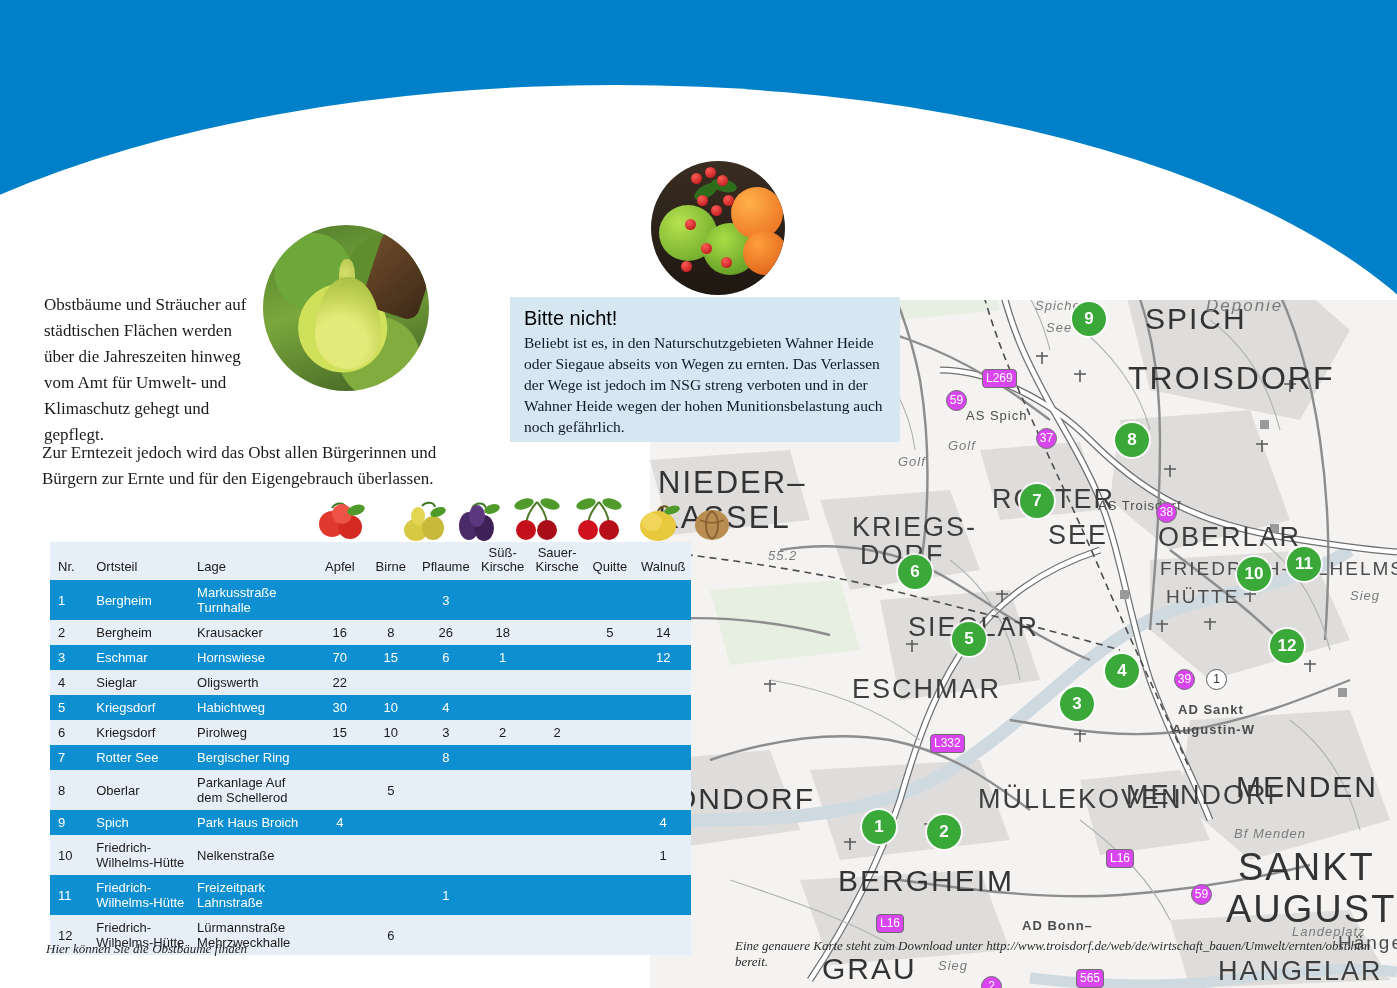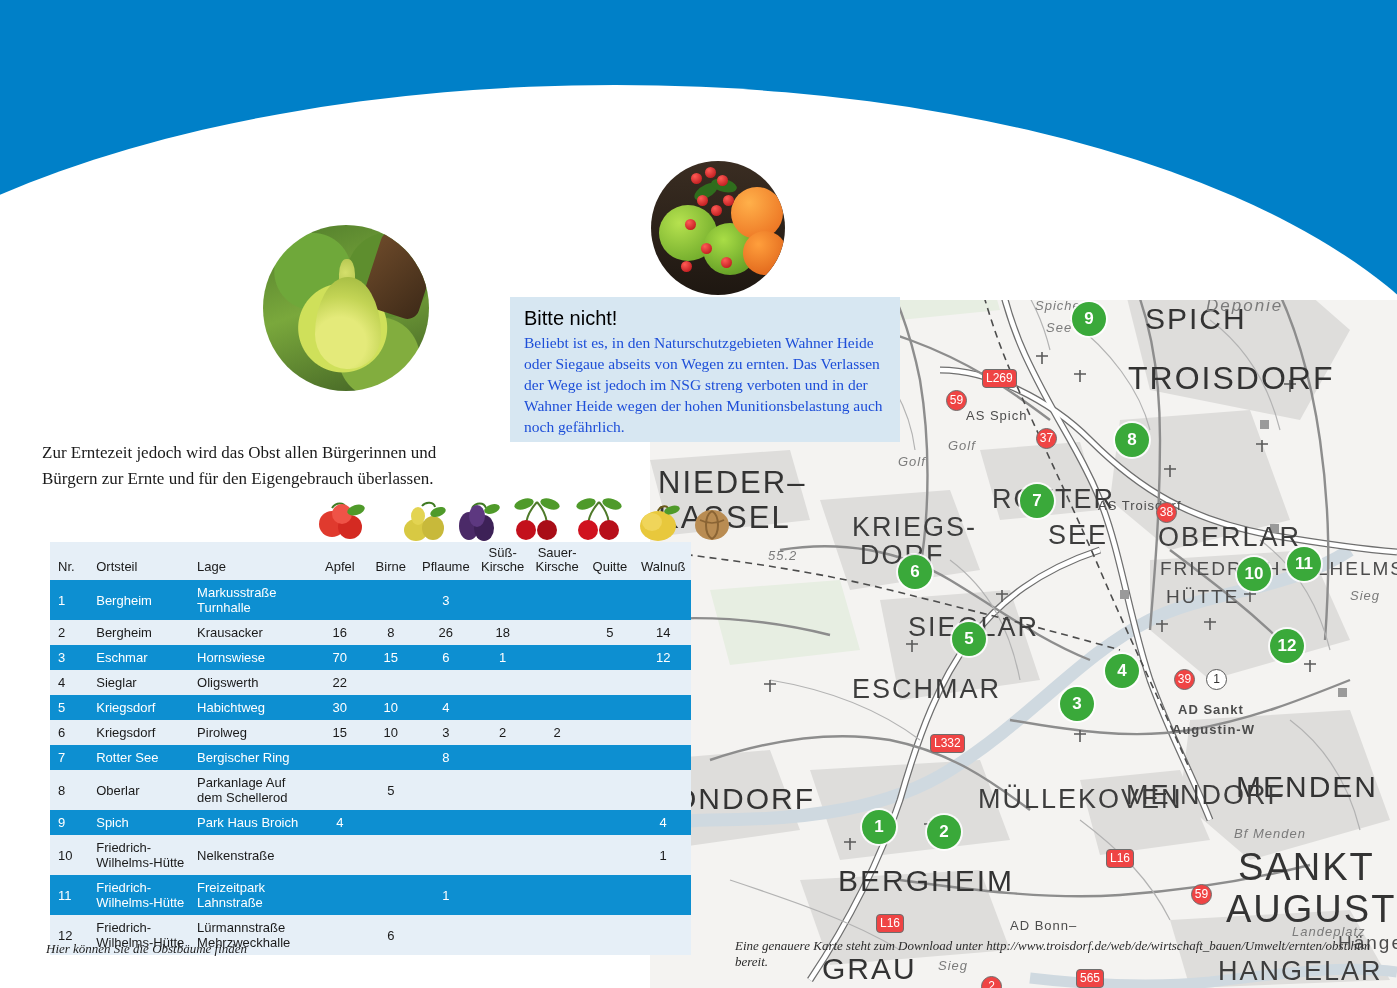--- a/index.html
+++ b/index.html
@@ -69,21 +69,21 @@
     font-family:"Liberation Sans", sans-serif;
     font-size:12px;
     color:#333;
     text-align:center;
     line-height:17px;
     height:19px;
     min-width:26px;
     padding:0 3px;
   }
   .shield.dark {
-    background:#ef4444; color:#fff; border-color:#6e6e6e;
+    background:#d946ef; color:#fff; border-color:#6e6e6e;
   }
   .shield.round {
     border-radius:50%;
     width:21px; height:21px; line-height:19px; min-width:0; padding:0;
   }
   .marker {
     position:absolute;
     width:34px; height:34px; border-radius:50%;
     background:#3aa93a;
     color:#fff;
@@ -172,21 +172,21 @@
     font-family:"Liberation Sans", sans-serif;
     font-size:20px;
     font-weight:normal;
     color:#000000;
   }
   .callout p {
     margin:0;
     font-family:"Liberation Serif", serif;
     font-size:15.5px;
     line-height:21px;
-    color:#1d4ed8;
+    color:#0f172a;
   }
   
   .table-wrap {
     position:absolute;
     left:50px; top:498px; width:641px;
   }
   .fruit-icons {
     position:relative; height:44px;
   }
   .ficon { position:absolute; bottom:0; }
@@ -376,21 +376,21 @@
       <div class="mplabel small" style="left:522px; top:602px; font-weight:bold;">Augustin-W</div>
       <div class="mplabel huge" style="left:586px; top:650px; font-size:30px;">MENDEN</div>
       <div class="mplabel big" style="left:328px; top:664px;">MÜLLEKOVEN</div>
       <div class="mplabel big" style="left:476px; top:660px;">MEINDORF</div>
       <div class="mplabel small italicy" style="left:584px; top:706px;">Bf Menden</div>
       <div class="mplabel huge" style="left:-4px; top:662px; font-size:30px;">MONDORF</div>
       <div class="mplabel huge" style="left:188px; top:744px; font-size:30px;">BERGHEIM</div>
       <div class="mplabel huge" style="left:588px; top:726px; font-size:38px;">SANKT</div>
       <div class="mplabel huge" style="left:576px; top:768px; font-size:38px;">AUGUSTIN</div>
       <div class="mplabel small italicy" style="left:642px; top:804px;">Landeplatz</div>
-      <div class="mplabel small" style="left:360px; top:798px; font-weight:normal;">AD Bonn–</div>
+      <div class="mplabel small" style="left:372px; top:798px; font-weight:bold;">AD Bonn–</div>
       <div class="mplabel mid" style="left:688px; top:812px;">Hängela</div>
       <div class="mplabel huge" style="left:172px; top:832px; font-size:30px;">GRAU</div>
       <div class="mplabel small italicy" style="left:288px; top:838px;">Sieg</div>
       <div class="mplabel big" style="left:568px; top:836px;">HANGELAR</div>
 
       <div class="shield dark round" style="left:305px; top:76px;">36</div>
       <div class="shield" style="left:305px; top:131px;">8</div>
       <div class="shield dark" style="left:332px; top:249px;">L269</div>
       <div class="shield dark round" style="left:296px; top:270px;">59</div>
       <div class="shield dark round" style="left:386px; top:308px;">37</div>
@@ -441,20 +441,21 @@
     <div class="berry" style="left:66px; top:14px;"></div>
     <div class="berry" style="left:46px; top:34px;"></div>
     <div class="berry" style="left:60px; top:44px;"></div>
     <div class="berry" style="left:72px; top:34px;"></div>
     <div class="berry" style="left:34px; top:58px;"></div>
     <div class="berry" style="left:50px; top:82px;"></div>
     <div class="berry" style="left:70px; top:96px;"></div>
     <div class="berry" style="left:30px; top:100px;"></div>
   </div>
 
+  <div class="body-text" id="intro1">Obstbäume und Sträucher auf städtischen Flächen werden über die Jahreszeiten hinweg vom Amt für Umwelt- und Klimaschutz gehegt und gepflegt.</div>
   <div class="body-text" id="intro2">Zur Erntezeit jedoch wird das Obst allen Bürgerinnen und Bürgern zur Ernte und für den Eigengebrauch überlassen.</div>
 
   <div class="callout">
     <h3>Bitte nicht!</h3>
     <p>Beliebt ist es, in den Naturschutzgebieten Wahner Heide oder Siegaue abseits von Wegen zu ernten. Das Verlassen der Wege ist jedoch im NSG streng verboten und in der Wahner Heide wegen der hohen Munitionsbelastung auch noch gefährlich.</p>
   </div>
 
   <div class="table-wrap">
     <div class="fruit-icons">
 

